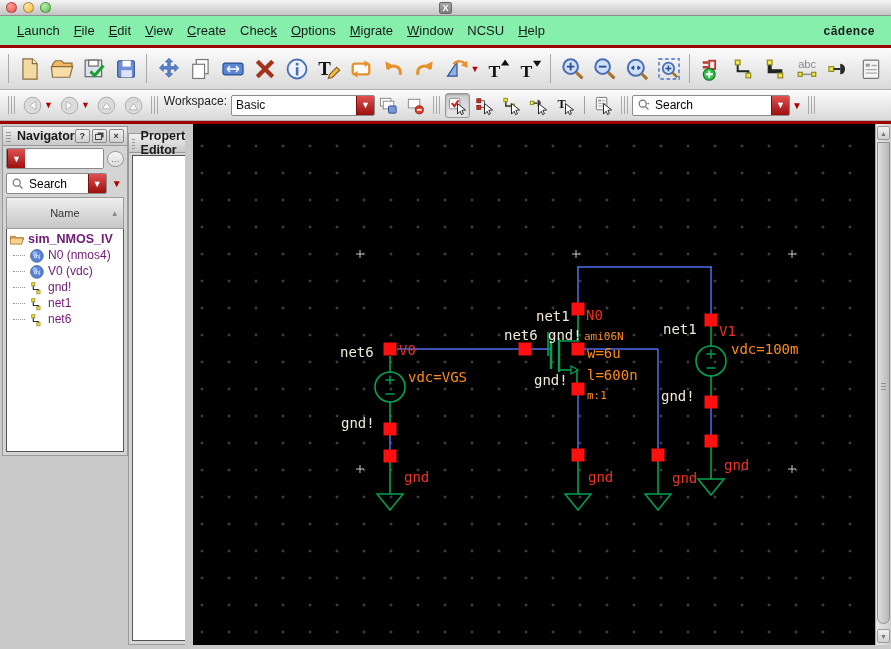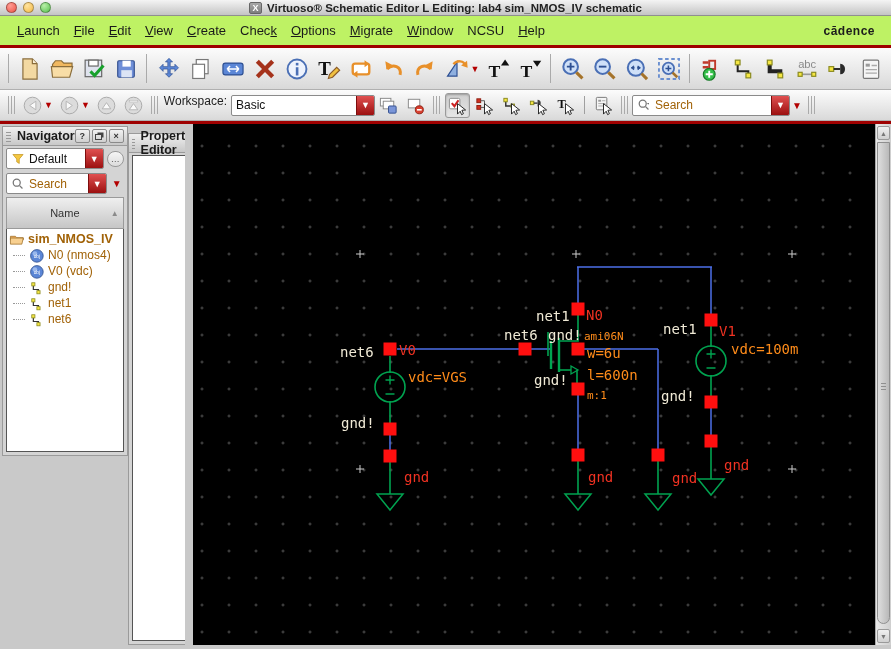--- a/index.html
+++ b/index.html
@@ -12,21 +12,21 @@
     display:flex; align-items:center; position:relative; flex:0 0 16px; }
   .lights { display:flex; gap:6px; margin-left:6px; }
   .light { width:11px; height:11px; border-radius:50%; border:1px solid rgba(0,0,0,.3); }
   .light.red { background:radial-gradient(circle at 35% 30%, #ff9d94, #ee5448); }
   .light.yellow { background:radial-gradient(circle at 35% 30%, #ffe4a0, #f4b944); }
   .light.green { background:radial-gradient(circle at 35% 30%, #b8f0a8, #57c04c); }
   .title-center { position:absolute; left:0; right:0; text-align:center; font-size:11.5px; font-weight:bold; color:#222; display:flex; justify-content:center; align-items:center; gap:5px; }
   .x11 { display:inline-block; width:13px; height:12px; background:linear-gradient(#a8a8a8,#7e7e7e); border:1px solid #666; border-radius:2px; color:#fff; font-size:9px; font-weight:bold; line-height:10px; text-align:center; }
 
   
-  .menubar { height:29px; background:#bef264; display:flex; align-items:center; padding:0 10px; flex:0 0 29px; font-size:13px; }
+  .menubar { height:29px; background:#86efac; display:flex; align-items:center; padding:0 10px; flex:0 0 29px; font-size:13px; }
   .menu-item { padding:3px 7px; color:#1a1a1a; cursor:default; }
   .menu-item .u { text-decoration:underline; }
   .brand { margin-left:auto; font-size:12px; font-weight:bold; letter-spacing:.5px; color:#1c1c1c; padding-right:6px; }
   .redline { height:3px; background:#9e0000; flex:0 0 3px; }
 
   
   .toolbar { background:linear-gradient(#fcfcfc,#d9d9d9); display:flex; align-items:center; border-bottom:1px solid #b0b0b0; }
   .toolbar1 { height:42px; flex:0 0 42px; padding:0 4px; }
   .toolbar2 { height:31px; flex:0 0 31px; padding:0 4px; font-size:12px; }
   .grip { width:7px; height:70%; margin:0 4px; background:repeating-linear-gradient(90deg,#aaa 0 1px,transparent 1px 3px); }
@@ -34,21 +34,21 @@
   .tbtn { border:1px solid transparent; background:transparent; border-radius:3px; padding:1px; display:flex; align-items:center; margin:0 1px; cursor:default; }
   .toolbar1 .tbtn svg { width:26px; height:26px; }
   .toolbar2 .tbtn svg { width:21px; height:21px; }
   .tbtn.pressed { background:linear-gradient(#cfcfcf,#e6e6e6); border:1px solid #9a9a9a; box-shadow:inset 0 1px 2px rgba(0,0,0,.25); }
   .caret { color:#b30000; font-size:9px; margin-left:1px; }
   .thin-sep { width:1px; height:60%; background:#9f9f9f; margin:0 5px; }
   .ws-label { margin:0 4px 8px 2px; color:#222; }
   .combo { display:flex; align-items:stretch; height:21px; background:#fff; border:1px solid #8a8a8a; border-radius:2px; overflow:hidden; }
   .combo .field { display:flex; align-items:center; padding:0 4px; gap:4px; flex:1; font-size:12px; }
   .combo .drop { width:18px; background:linear-gradient(#e05050,#9c1010); color:#fff; font-size:9px; display:flex; align-items:center; justify-content:center; border-left:1px solid #7d0d0d; }
-  .combo .placeholder { color:#a16207; }
+  .combo .placeholder { color:#000000; }
   .combo svg { width:14px; height:14px; }
   .ws-combo { width:144px; }
 
   
   .main { flex:1; display:flex; background:#c9c9c9; min-height:0; }
   .leftcol { width:185px; display:flex; flex-direction:row; padding:2px 0 0 2px; }
   .panel { display:flex; flex-direction:column; border:1px solid #9a9a9a; background:#d4d4d4; }
   .panel.navigator { height:330px; }
   .panel.propeditor { flex:1; margin-top:7px; }
   .panel-title { height:19px; background:linear-gradient(#f0f0f0,#c8c8c8); border-bottom:1px solid #9a9a9a; display:flex; align-items:center; padding:0 3px; }
@@ -57,21 +57,21 @@
   .pbtns { margin-left:auto; display:flex; gap:2px; }
   .pbtn { width:15px; height:14px; background:linear-gradient(#f2f2f2,#d0d0d0); border:1px solid #8a8a8a; border-radius:2px; font-size:9px; font-weight:bold; color:#333; display:flex; align-items:center; justify-content:center; }
   .pbtn .float-glyph { width:7px; height:6px; border:1px solid #444; box-shadow:2px -2px 0 -0.5px #444; margin-top:2px; margin-right:2px;}
   .nav-row { display:flex; align-items:center; padding:2px 3px; gap:3px; }
   .nav-combo { flex:1; }
   .dots-btn { width:17px; height:16px; border-radius:8px; border:1px solid #999; background:linear-gradient(#f5f5f5,#dcdcdc); font-size:9px; color:#555; display:flex; align-items:center; justify-content:center; }
   .ext-caret { color:#b30000; font-size:10px; padding:0 2px; }
   .tree-header { height:32px; margin:1px 3px 0 3px; background:linear-gradient(#efefef,#c6c6c6); border:1px solid #9a9a9a; display:flex; align-items:center; justify-content:center; font-size:11px; color:#333; position:relative; }
   .tree-header .sort { position:absolute; right:4px; color:#8a8a8a; font-size:8px; }
   .tree { flex:1; margin:0 3px 3px 3px; background:#fff; border:1px solid #555; border-top:none; overflow:hidden; padding:2px 0 0 2px; }
-  .tree-item { display:flex; align-items:center; height:16px; gap:4px; font-size:12px; color:#a16207; white-space:nowrap; }
+  .tree-item { display:flex; align-items:center; height:16px; gap:4px; font-size:12px; color:#701a75; white-space:nowrap; }
   .tree-item.bold { font-weight:bold; font-size:12.5px; }
   .tree-item svg { width:15px; height:15px; flex:0 0 15px; }
   .tree-item .stub { width:12px; height:1px; border-top:1px dotted #999; flex:0 0 12px; margin-left:4px; }
   .prop-body { flex:1; margin:2px 3px 3px 3px; background:#fff; border:1px solid #555; }
 
   .splitter { width:8px; background:#c9c9c9; }
 
   
   .canvas-wrap { flex:1; position:relative; background:#000; overflow:hidden;
     background-image:radial-gradient(circle, #4f4f4f 1px, transparent 1.3px);
@@ -93,21 +93,20 @@
 <div class="window">
 
   <div class="titlebar">
     <div class="lights">
       <span class="light red"></span>
       <span class="light yellow"></span>
       <span class="light green"></span>
     </div>
     <div class="title-center">
       <span class="x11">X</span>
-      <span>Virtuoso® Schematic Editor L Editing: lab4 sim_NMOS_IV schematic</span>
     </div>
   </div>
 
   <div class="menubar">
     <span id="menu-items" style="display: flex;">
         <span class="menu-item"><span></span><span class="u">L</span><span>aunch</span></span>
         <span class="menu-item"><span></span><span class="u">F</span><span>ile</span></span>
         <span class="menu-item"><span></span><span class="u">E</span><span>dit</span></span>
         <span class="menu-item"><span></span><span class="u">V</span><span>iew</span></span>
         <span class="menu-item"><span></span><span class="u">C</span><span>reate</span></span>
@@ -434,26 +433,20 @@
           <span class="pbtns">
             <span class="pbtn">?</span>
             <span class="pbtn">
                 <span class="float-glyph"></span>
               </span>
             <span class="pbtn">×</span>
           </span>
         </div>
         <div class="nav-row">
           <span class="combo nav-combo">
-            <span class="field">
-              <svg viewBox="0 0 22 22">
-                  <path d="M3 4h16l-6 7v7l-4-2.5V11z" fill="#f5c842" stroke="#b8860b"></path>
-                </svg>
-              <span>Default</span>
-            </span>
             <span class="drop">▼</span>
           </span>
           <span class="dots-btn">…</span>
         </div>
         <div class="nav-row">
           <span class="combo nav-combo">
             <span class="field">
               <svg viewBox="0 0 22 22">
                   <circle cx="9" cy="9" r="5.5" fill="none" stroke="#777" stroke-width="2"></circle>
                   <path d="M13.5 13.5L18 18" stroke="#777" stroke-width="2"></path>

